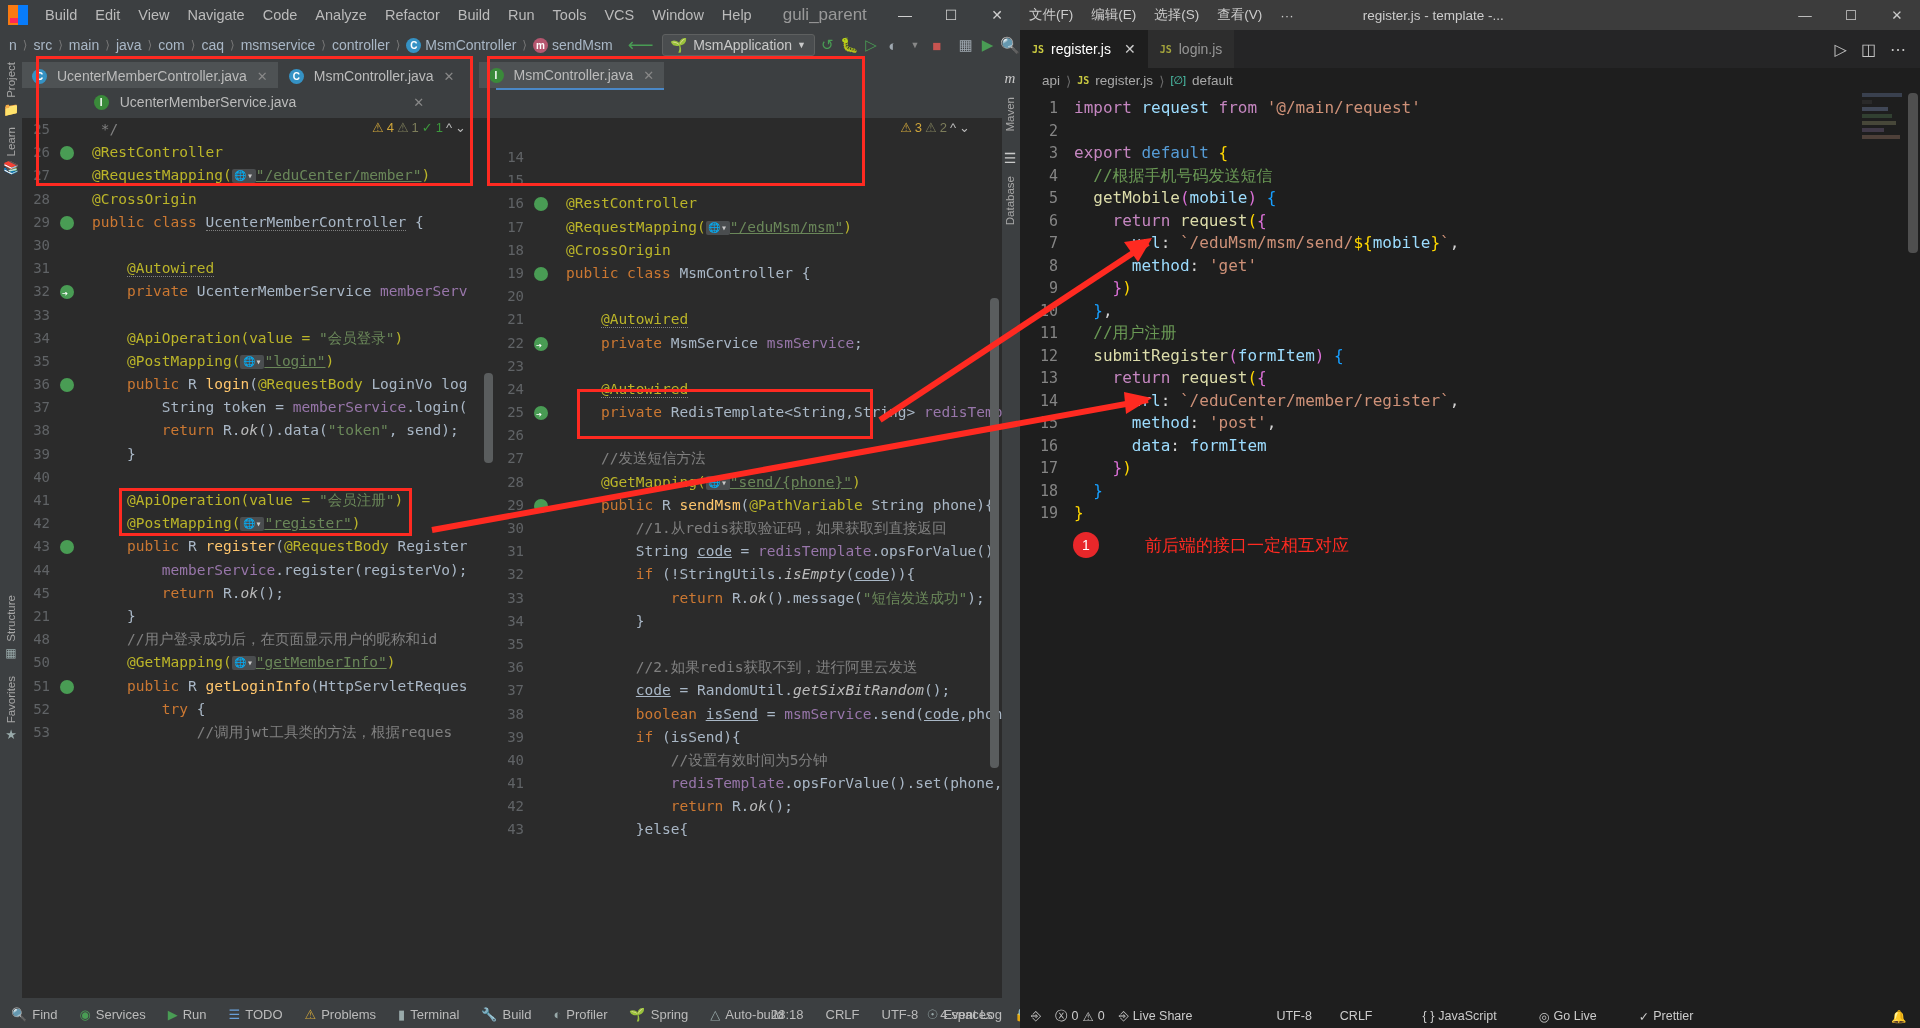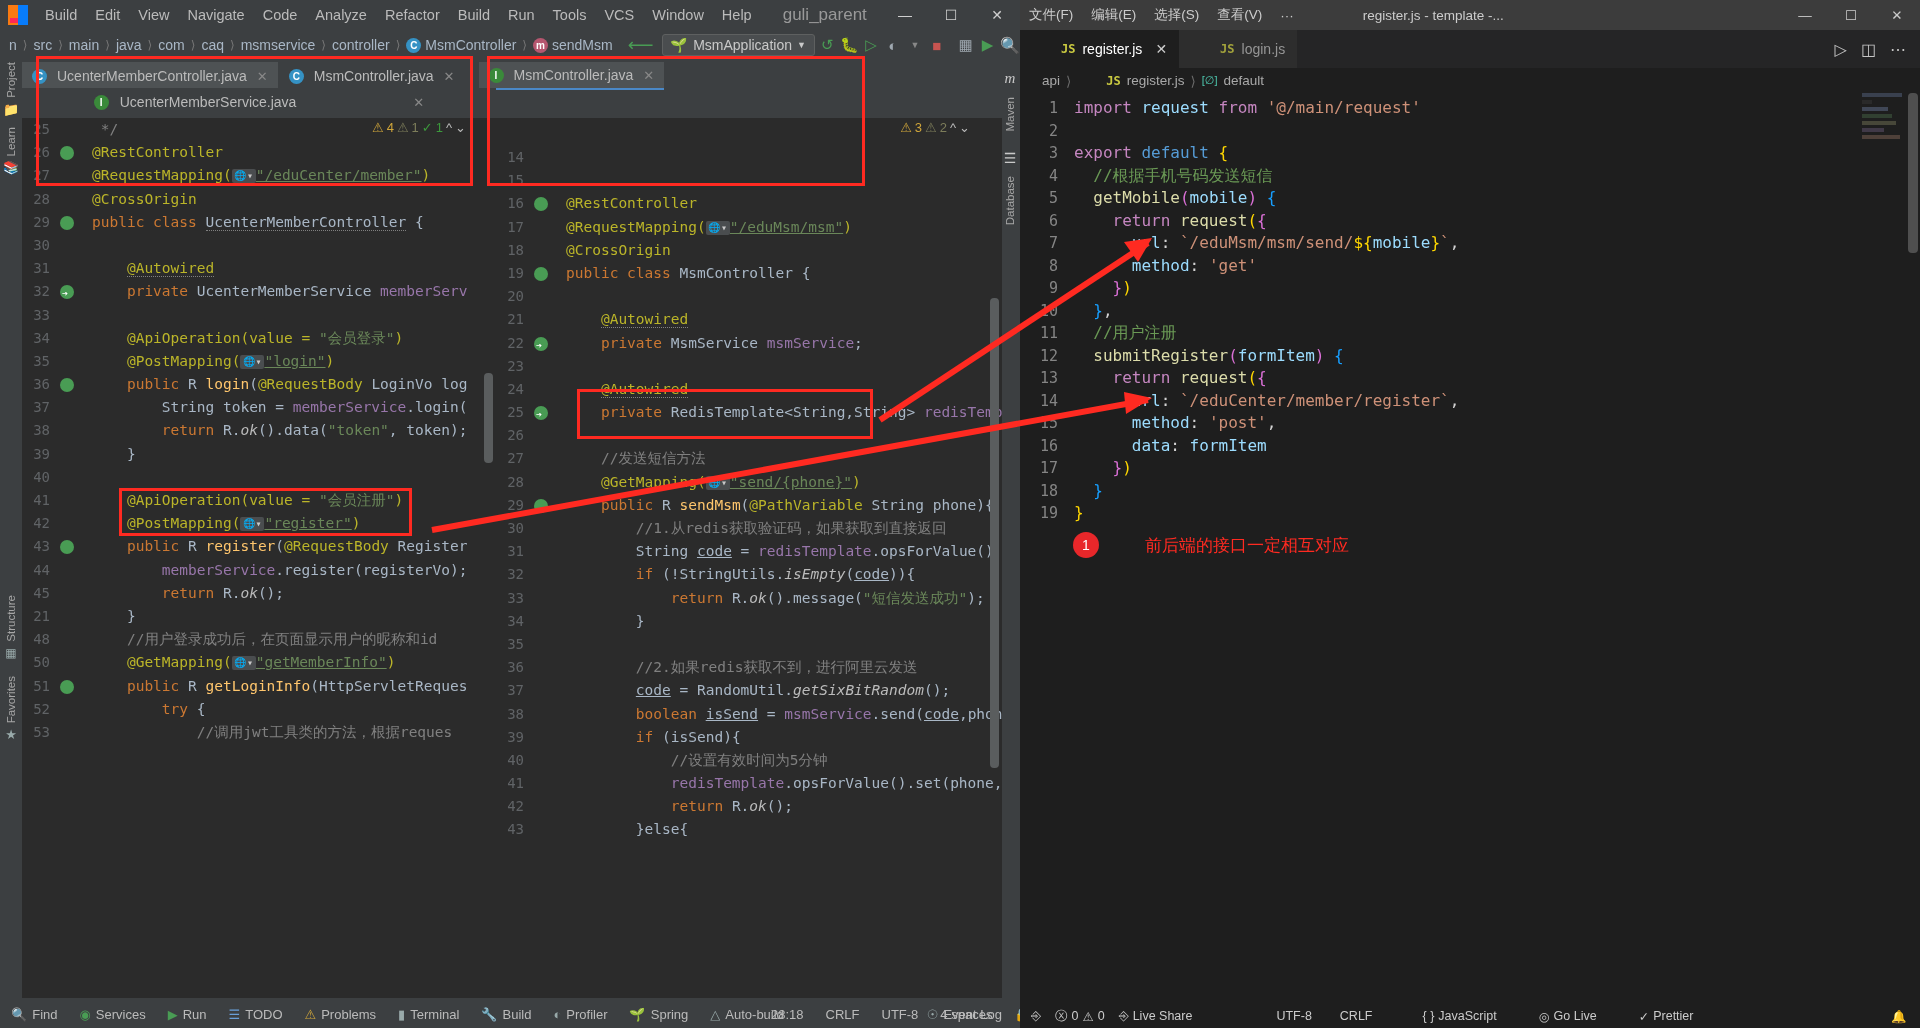--- a/index.html
+++ b/index.html
@@ -82,21 +82,21 @@
   
   .vscode { position:absolute; left:1020px; top:0; width:900px; height:1028px; background:#1e1e1e; }
   .vs-title { height:30px; background:#3c3c3c; display:flex; align-items:center; color:#cccccc; font-size:13.5px; }
   .vs-menu { padding:0 9px; }
   .vs-tt { margin-left:60px; color:#cccccc; }
   .vs-wc { margin-left:auto; display:flex; }
   .vs-wbtn { width:46px; height:30px; display:flex; align-items:center; justify-content:center; color:#ccc; }
   .vs-tabs { height:38px; background:#252526; display:flex; align-items:stretch; }
   .vs-tab { display:flex; align-items:center; gap:7px; padding:0 12px; font-size:14px; color:#969696; background:#2d2d2d; }
   .vs-tab.active { background:#1e1e1e; color:#ffffff; }
-  .js-badge { color:#cbcb41; font-weight:bold; font-size:12px; font-family:"DejaVu Sans Mono", monospace;margin-left:29px;}
+  .js-badge { color:#cbcb41; font-weight:bold; font-size:10px; font-family:"DejaVu Sans Mono", monospace;}
   .vs-actions { margin-left:auto; display:flex; align-items:center; gap:14px; padding-right:14px; color:#c5c5c5; font-size:16px;}
   .vs-crumb { height:25px; display:flex; align-items:center; gap:6px; font-size:13.5px; color:#a9a9a9; padding-left:22px; background:#1e1e1e;}
   .vs-code { font-family:"DejaVu Sans Mono", monospace; font-size:16px; line-height:22.5px; padding-top:4px;}
   .vs-line { display:flex; white-space:pre; height:22.5px; }
   .vs-ln { width:54px; text-align:right; padding-right:16px; color:#858585; flex:none; font-size:15px;}
   .vs-src { white-space:pre; }
   .j-kw { color:#c586c0; }
   .j-kw2 { color:#569cd6; }
   .j-str { color:#ce9178; }
   .j-cmt { color:#6a9955; }
@@ -279,21 +279,21 @@
           <div class="codeline"><div class="ln">28</div><div class="gutter2"></div><div class="code"><span class="ann">@CrossOrigin</span></div></div>
           <div class="codeline"><div class="ln">29</div><div class="gutter2"><span class="gicon" style="position:absolute;left:4px;top:5px;"></span></div><div class="code"><span class="kw">public class </span><span class="typ wav">UcenterMemberController</span><span class="plain"> {</span></div></div>
           <div class="codeline"><div class="ln">30</div><div class="gutter2"></div><div class="code">&nbsp;</div></div>
           <div class="codeline"><div class="ln">31</div><div class="gutter2"></div><div class="code">    <span class="ann wav">@Autowired</span></div></div>
           <div class="codeline"><div class="ln">32</div><div class="gutter2"><span class="gicon arrow" style="position:absolute;left:4px;top:5px;"></span></div><div class="code">    <span class="kw">private </span><span class="typ">UcenterMemberService</span><span class="fld"> memberServ</span></div></div>
           <div class="codeline"><div class="ln">33</div><div class="gutter2"></div><div class="code">&nbsp;</div></div>
           <div class="codeline"><div class="ln">34</div><div class="gutter2"></div><div class="code">    <span class="ann">@ApiOperation(value = </span><span class="str">"会员登录"</span><span class="ann">)</span></div></div>
           <div class="codeline"><div class="ln">35</div><div class="gutter2"></div><div class="code">    <span class="ann">@PostMapping(</span><span class="globe">🌐▾</span><span class="str ul">"login"</span><span class="ann">)</span></div></div>
           <div class="codeline"><div class="ln">36</div><div class="gutter2"><span class="gicon" style="position:absolute;left:4px;top:5px;"></span></div><div class="code">    <span class="kw">public </span><span class="typ">R </span><span class="fn">login</span><span class="plain">(</span><span class="ann">@RequestBody </span><span class="typ">LoginVo </span><span class="plain">log</span></div></div>
           <div class="codeline"><div class="ln">37</div><div class="gutter2"></div><div class="code">        <span class="typ">String </span><span class="plain">token = </span><span class="fld">memberService</span><span class="plain">.login(</span></div></div>
-          <div class="codeline"><div class="ln">38</div><div class="gutter2"></div><div class="code">        <span class="kw">return </span><span class="typ">R</span><span class="plain">.</span><span class="ital">ok</span><span class="plain">().data(</span><span class="str">"token"</span><span class="plain">, token);</span></div></div>
+          <div class="codeline"><div class="ln">38</div><div class="gutter2"></div><div class="code">        <span class="kw">return </span><span class="typ">R</span><span class="plain">.</span><span class="ital">ok</span><span class="plain">().data(</span><span class="str">"token"</span><span class="plain">, send);</span></div></div>
           <div class="codeline"><div class="ln">39</div><div class="gutter2"></div><div class="code">    <span class="plain">}</span></div></div>
           <div class="codeline"><div class="ln">40</div><div class="gutter2"></div><div class="code">&nbsp;</div></div>
           <div class="codeline"><div class="ln">41</div><div class="gutter2"></div><div class="code">    <span class="ann">@ApiOperation(value = </span><span class="str">"会员注册"</span><span class="ann">)</span></div></div>
           <div class="codeline"><div class="ln">42</div><div class="gutter2"></div><div class="code">    <span class="ann">@PostMapping(</span><span class="globe">🌐▾</span><span class="str ul">"register"</span><span class="ann">)</span></div></div>
           <div class="codeline"><div class="ln">43</div><div class="gutter2"><span class="gicon" style="position:absolute;left:4px;top:5px;"></span></div><div class="code">    <span class="kw">public </span><span class="typ">R </span><span class="fn">register</span><span class="plain">(</span><span class="ann">@RequestBody </span><span class="typ">Register</span></div></div>
           <div class="codeline"><div class="ln">44</div><div class="gutter2"></div><div class="code">        <span class="fld">memberService</span><span class="plain">.register(registerVo);</span></div></div>
           <div class="codeline"><div class="ln">45</div><div class="gutter2"></div><div class="code">        <span class="kw">return </span><span class="typ">R</span><span class="plain">.</span><span class="ital">ok</span><span class="plain">();</span></div></div>
           <div class="codeline"><div class="ln">21</div><div class="gutter2"></div><div class="code">    <span class="plain">}</span></div></div>
           <div class="codeline"><div class="ln">48</div><div class="gutter2"></div><div class="code">    <span class="cmt">//用户登录成功后，在页面显示用户的昵称和id</span></div></div>
           <div class="codeline"><div class="ln">50</div><div class="gutter2"></div><div class="code">    <span class="ann">@GetMapping(</span><span class="globe">🌐▾</span><span class="str ul">"getMemberInfo"</span><span class="ann">)</span></div></div>

